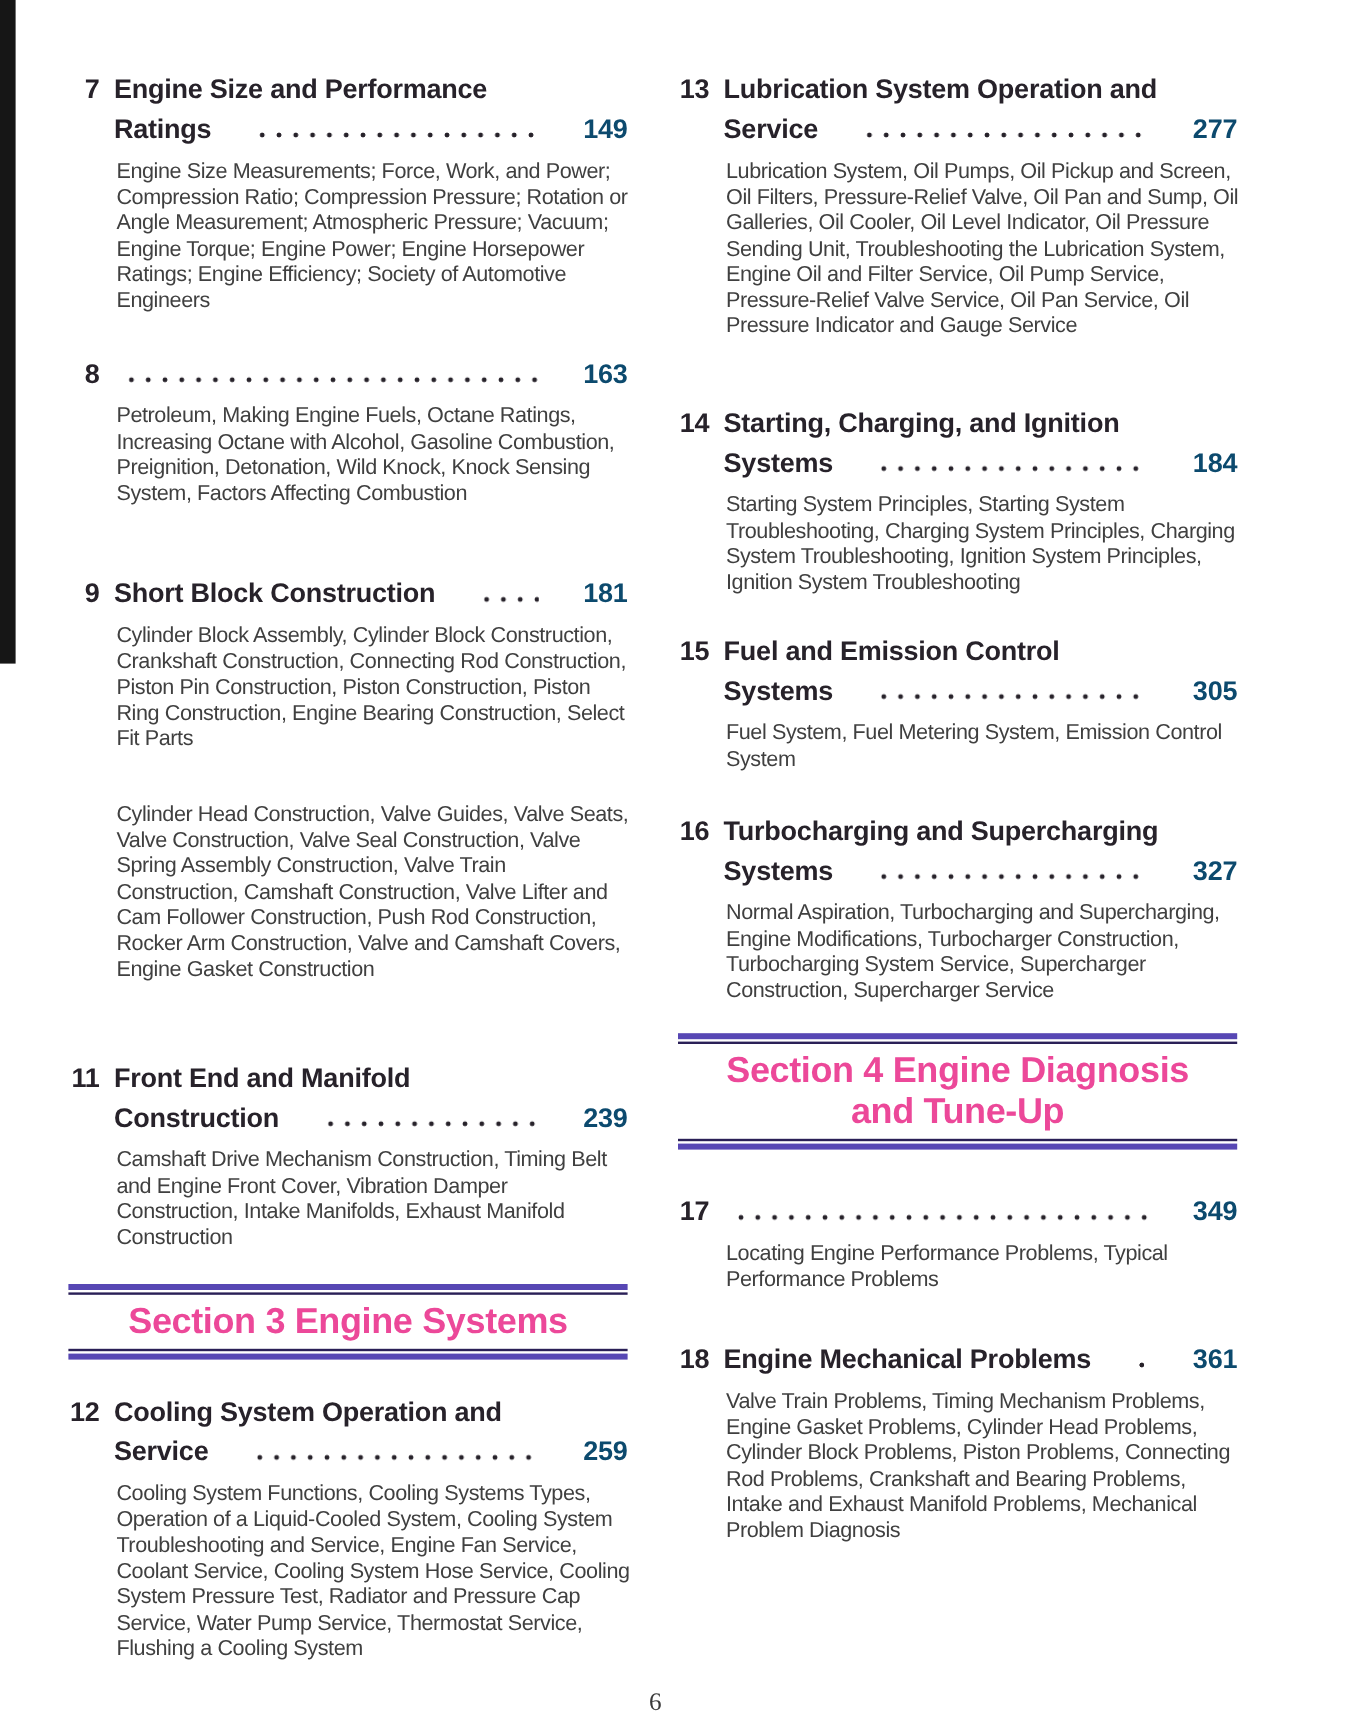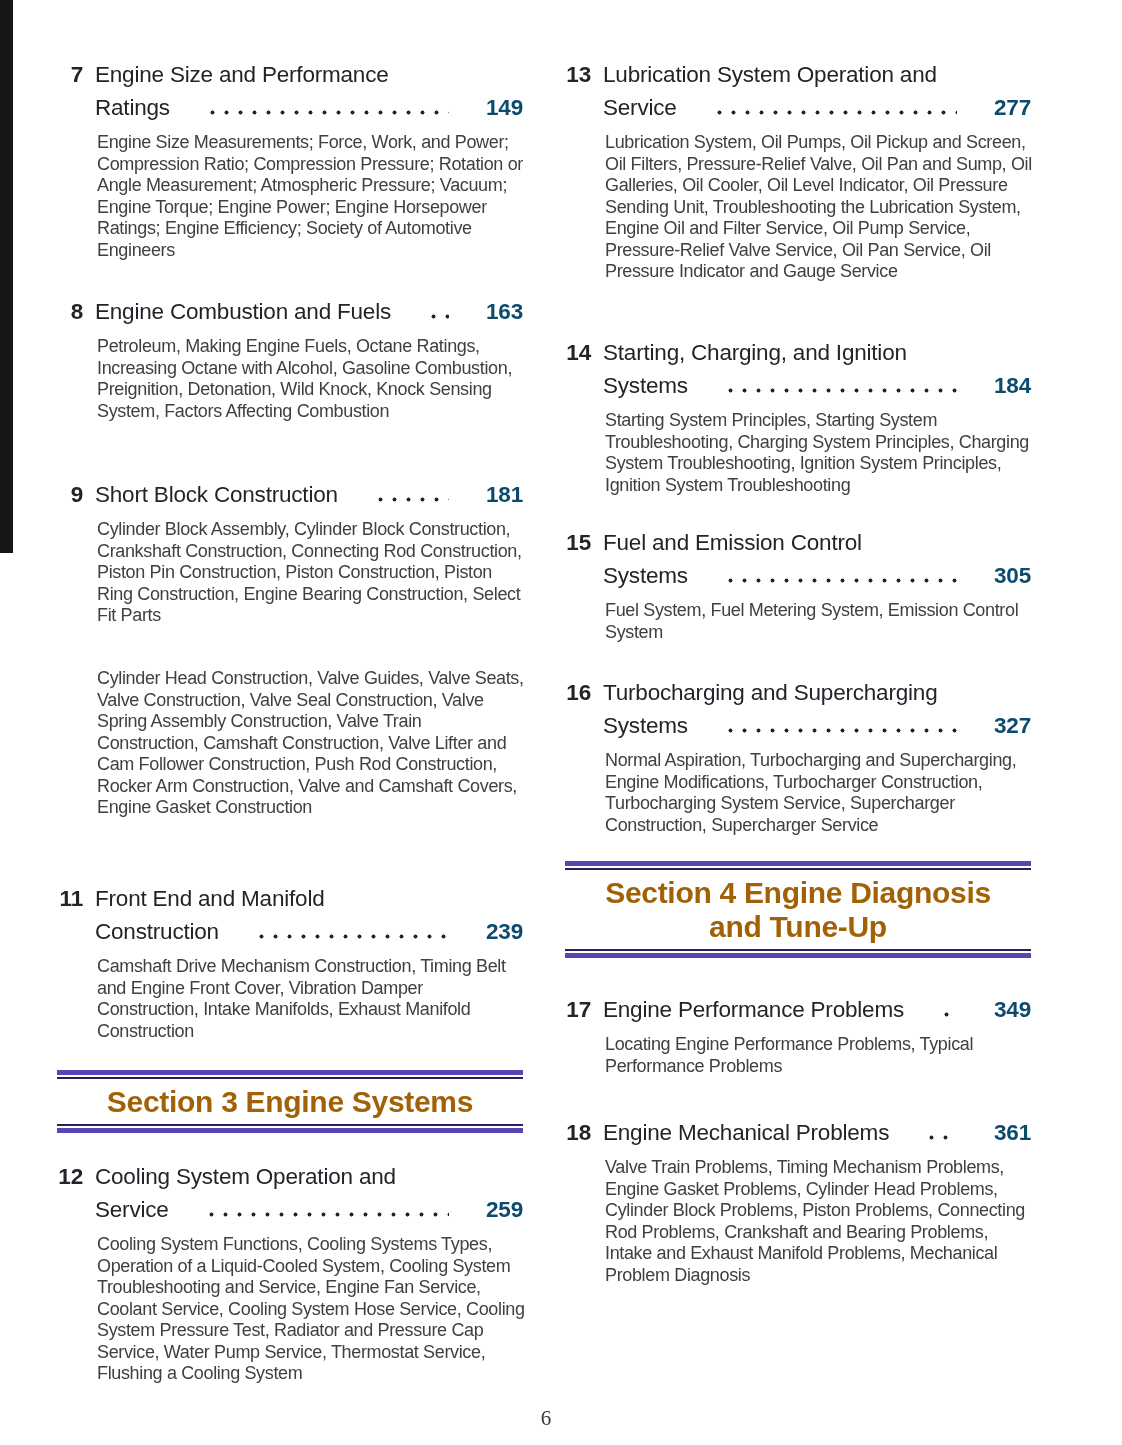--- a/index.html
+++ b/index.html
@@ -12,39 +12,39 @@
   .col { position:absolute; top:0; width:466px; height:1445px; }
   .col-left  { left:57px; }
   .col-right { left:565px; }
 
   .entry, .section-head { position:absolute; width:466px; }
 
   .head { display:flex; }
   .num  { flex:0 0 26px; text-align:right; font-weight:700; font-size:22.5px;
           line-height:33px; color:#27222a; letter-spacing:-0.2px; }
   .hmain{ flex:1 1 auto; margin-left:12px; min-width:0; }
-  .tline{ font-weight:400; font-size:22.5px; line-height:33px; color:#27222a;
+  .tline{ font-weight:700; font-size:22.5px; line-height:33px; color:#27222a;
           letter-spacing:-0.2px; white-space:nowrap; }
   .trow { display:flex; width:100%;gap:28px; }
   .trow .tline { flex:0 0 auto; }
   .leader{ flex:1 1 auto; align-self:flex-end; height:5px; margin:0 9px 9px 12px;
            background-image:radial-gradient(circle at 2.5px 2.5px, #27222a 1.7px, rgba(0,0,0,0) 2.3px);
            background-size:14px 5px; background-repeat:repeat-x; background-position:left bottom; }
   .pnum { flex:0 0 auto; font-weight:700; font-size:22.5px; line-height:33px;
           color:#0c4a6e; letter-spacing:-0.2px; }
 
   .topics{ margin:8px 0 0 40px; width:428px; font-size:18px; line-height:21.5px;
            letter-spacing:-0.35px; color:#404040; }
 
   .rule-thick{ height:5px; background:#5747b4; }
   .rule-thin { height:2px; background:#2a2057; }
   .rule-top .rule-thin   { margin-top:2px; }
   .rule-bottom .rule-thin{ margin-bottom:2px; }
   .sec-title{ text-align:center; font-weight:700; font-size:30px; line-height:34px;
-              color:#a16207; letter-spacing:-0.3px; margin:6px 0 5px 0; }
+              color:#ec4899; letter-spacing:-0.3px; margin:6px 0 5px 0; }
   .sec-title.two{ margin-bottom:0; }
   .sec-title.sub{ margin-top:0; margin-bottom:5px; }
 
   .footer{ position:absolute; left:-15px; top:1406px; width:1122px; text-align:center;
            font-family:"Liberation Serif","DejaVu Serif",serif; font-size:21px; color:#3a3a3a; }
 </style>
 </head>
 <body>
 
 <div class="page">
@@ -66,21 +66,20 @@
         </div>
       </div>
       <div class="topics">Engine Size Measurements; Force, Work, and Power; Compression Ratio; Compression Pressure; Rotation or Angle Measurement; Atmospheric Pressure; Vacuum; Engine Torque; Engine Power; Engine Horsepower Ratings; Engine Efficiency; Society of Automotive Engineers</div>
     </div>
 
     <div class="entry" style="top:295px">
       <div class="head">
         <span class="num">8</span>
         <div class="hmain">
           <div class="trow">
-            <span class="tline">Engine Combustion and Fuels</span>
             <span class="leader"></span>
             <span class="pnum">163</span>
           </div>
         </div>
       </div>
       <div class="topics">Petroleum, Making Engine Fuels, Octane Ratings, Increasing Octane with Alcohol, Gasoline Combustion, Preignition, Detonation, Wild Knock, Knock Sensing System, Factors Affecting Combustion</div>
     </div>
 
     <div class="entry" style="top:478px">
       <div class="head">
@@ -217,21 +216,20 @@
         <div class="rule-thin"></div>
         <div class="rule-thick"></div>
       </div>
     </div>
 
     <div class="entry" style="top:993px">
       <div class="head">
         <span class="num">17</span>
         <div class="hmain">
           <div class="trow">
-            <span class="tline">Engine Performance Problems</span>
             <span class="leader"></span>
             <span class="pnum">349</span>
           </div>
         </div>
       </div>
       <div class="topics">Locating Engine Performance Problems, Typical Performance Problems</div>
     </div>
 
     <div class="entry" style="top:1116px">
       <div class="head">

